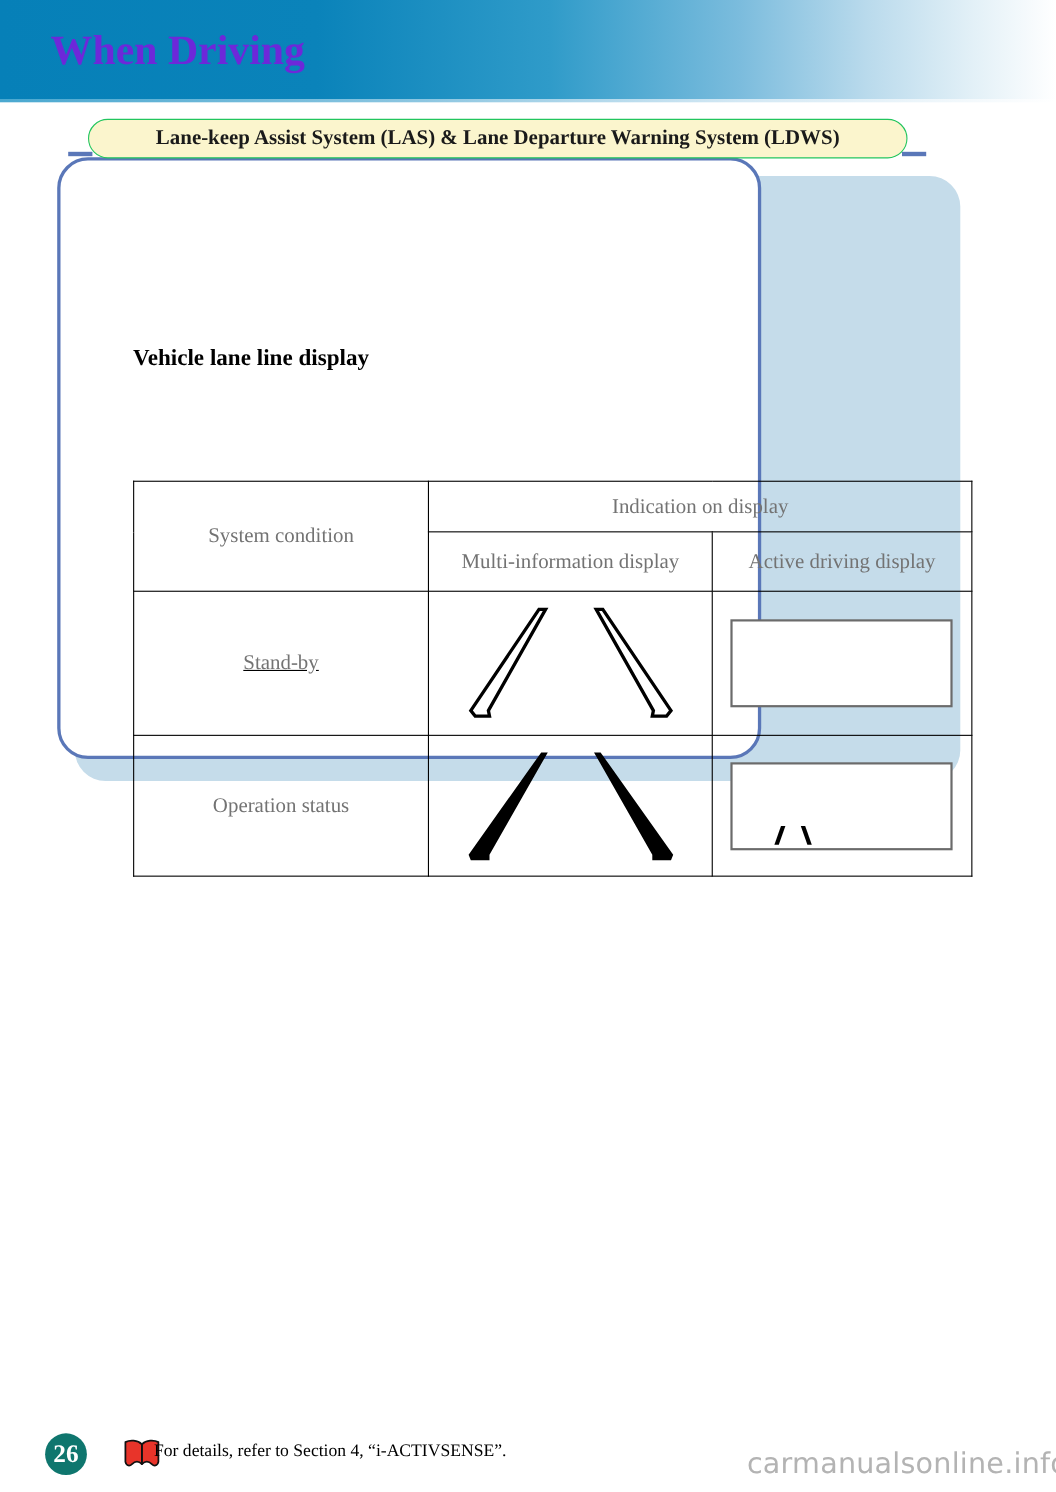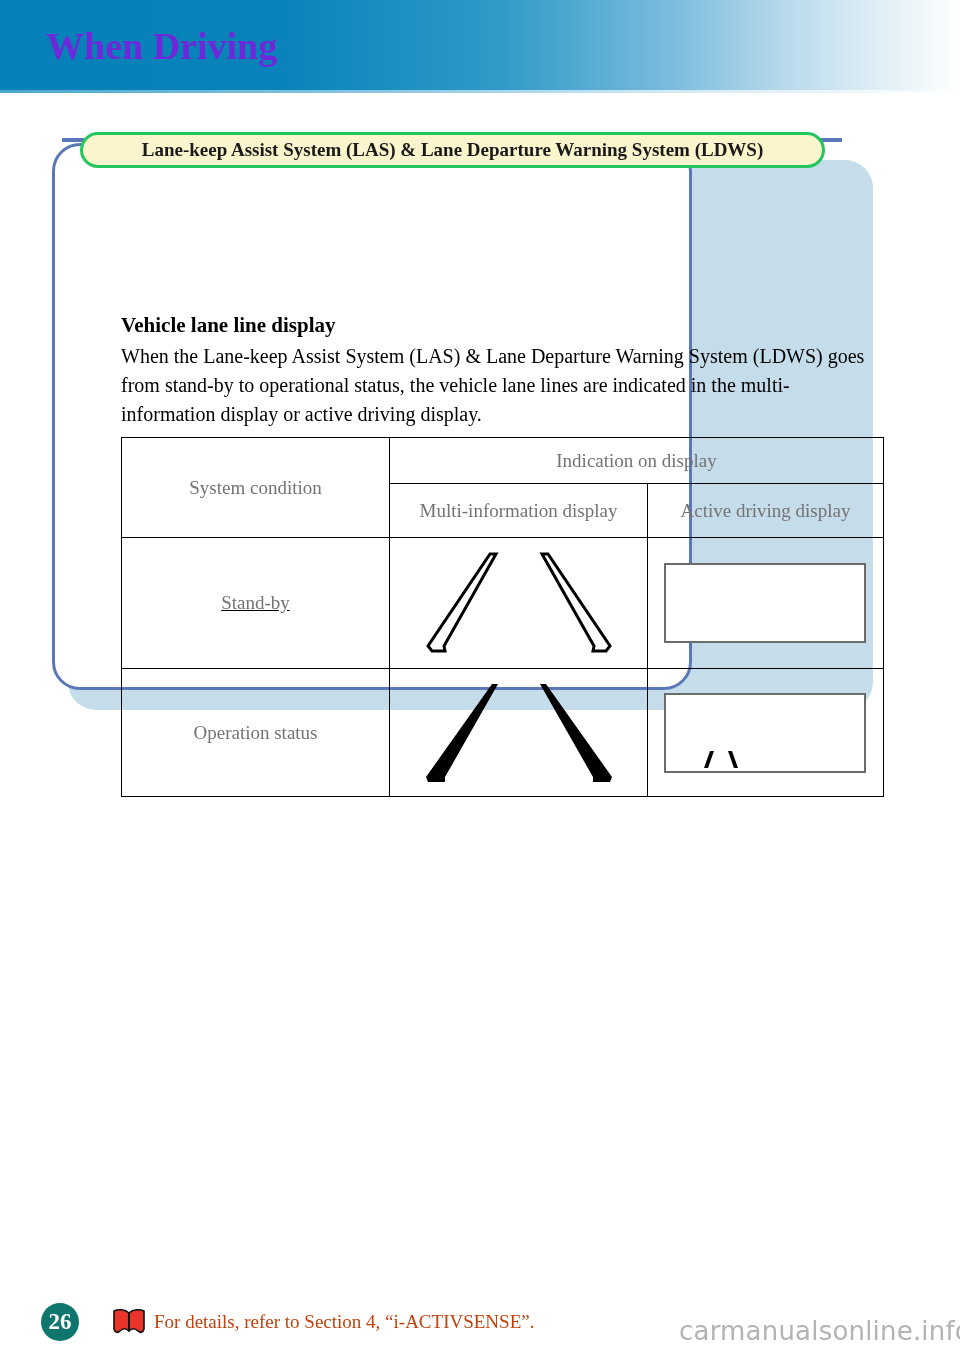--- a/index.html
+++ b/index.html
@@ -85,25 +85,25 @@
     width: 22px;
     height: 4px;
     background: #5a77b8;
   }
   .pill-connector-left { left: 62px; }
   .pill-connector-right { left: 820px; }
 
   .section-pill {
     position: absolute;
     left: 80px;
-    top: 132px;
+    top: 108px;
     width: 745px;
     height: 36px;
     background: #fbf5cd;
-    border: 3px solid #22c55e;
+    border: 1px solid #22c55e;
     border-radius: 18px;
     box-sizing: border-box;
     display: flex;
     align-items: center;
     justify-content: center;
   }
   .section-pill-text {
     font-size: 19px;
     font-weight: bold;
     color: #1a1a1a;
@@ -202,24 +202,24 @@
   }
   .book-icon {
     position: absolute;
     left: 112px;
     top: 1308px;
     width: 34px;
     height: 26px;
   }
   .footer-text {
     position: absolute;
-    left: 154px;
+    left: 140px;
     top: 1311px;
-    font-size: 19px;
-    color: #c2410c;
+    font-size: 16px;
+    color: #000000;
     white-space: nowrap;
   }
   .watermark {
     position: absolute;
     left: 679px;
     top: 1316px;
     font-size: 26px;
     color: #b3b3b3;
     font-family: "DejaVu Sans", "Liberation Sans", sans-serif;
     letter-spacing: 0.2px;
@@ -230,21 +230,20 @@
 <body>
 
 <div class="header-band"></div>
 <div class="header-underline"></div>
 <div class="page-title">When Driving</div>
 
 <div class="card-shadow"></div>
 <div class="card">
 
   <div class="subhead">Vehicle lane line display</div>
-  <div class="body-copy">When the Lane-keep Assist System (LAS) &amp; Lane Departure Warning System (LDWS) goes from stand-by to operational status, the vehicle lane lines are indicated in the multi-information display or active driving display.</div>
 
   <table class="spec-table">
     <colgroup>
       <col class="col-cond">
       <col class="col-multi">
       <col class="col-add">
     </colgroup>
     <tbody>
       <tr>
         <td class="th-cond" rowspan="2">System condition</td>

